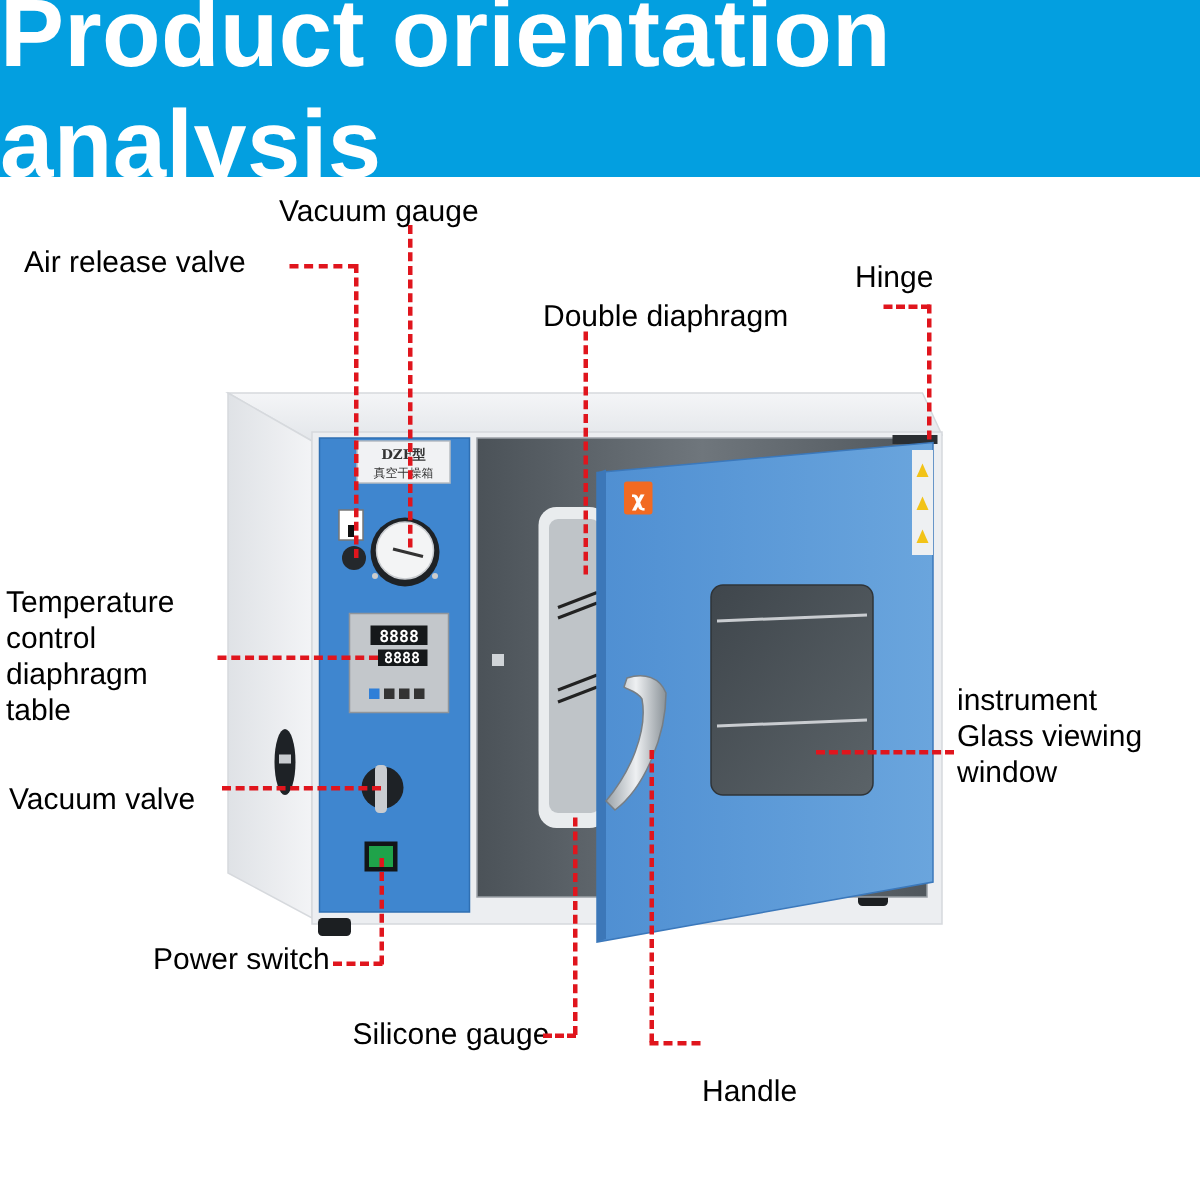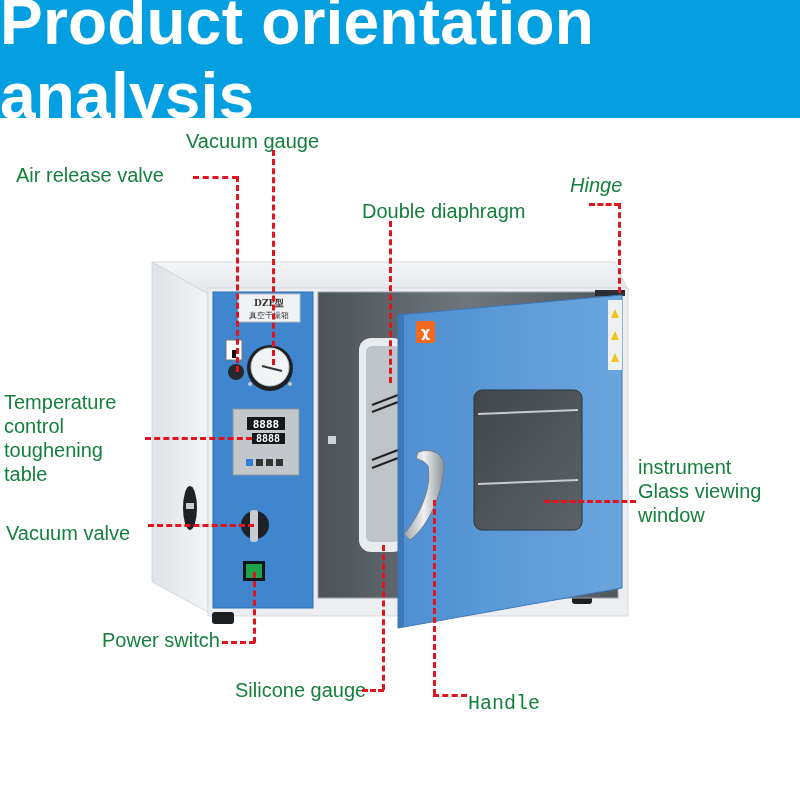--- a/index.html
+++ b/index.html
@@ -12,21 +12,21 @@
     display: flex; align-items: center; justify-content: center;
   }
   .banner-title {
     color: #ffffff; font-size: 64px; font-weight: 700; letter-spacing: 0.2px;
     font-family: "Liberation Sans", sans-serif;
   }
 
   .product { position: absolute; left: 0; top: 0; width: 800px; height: 800px; }
 
   .label {
-    position: absolute; color: #15803d; font-size: 20px; line-height: 24px;
+    position: absolute; color: #000000; font-size: 20px; line-height: 24px;
     font-family: "Liberation Sans", sans-serif; white-space: nowrap;
   }
   .label.multi { white-space: normal; }
   .label.right { }
 
   .leader { position: absolute; pointer-events: none; }
   .h { height: 0; border-top: 3px dashed #e0151d; }
   .v { width: 0; border-left: 3px dashed #e0151d; }
 </style>
 </head>
@@ -137,40 +137,40 @@
   <rect x="474" y="390" width="108" height="140" rx="8" fill="url(#glass)" stroke="#2f3438"></rect>
   <line x1="478" y1="414" x2="578" y2="410" stroke="#c9ccd0" stroke-width="2"></line>
   <line x1="478" y1="484" x2="578" y2="480" stroke="#c9ccd0" stroke-width="2"></line>
 
   <path d="M418,452 C430,448 440,452 444,462 C444,490 430,525 410,540 L404,534 C420,515 432,488 428,466 C424,460 418,460 416,458 Z" fill="url(#handle)" stroke="#777e84"></path>
 </svg>
 
 <div class="label" style="left:186px; top:129px;">Vacuum gauge</div>
 <div class="label" style="left:16px; top:163px;">Air release valve</div>
 <div class="label" style="left:314px; top:199px;margin-left:48px;">Double diaphragm</div>
-<div class="label" style="left:570px; top:173px;font-style:italic;">Hinge</div>
+<div class="label" style="left:570px; top:173px;">Hinge</div>
 
 <div class="label multi right" style="left:4px; top:390px; width:139px;">
   <div>Temperature</div>
   <div>control</div>
-  <div>toughening</div>
+  <div>diaphragm</div>
   <div>table</div>
 </div>
 
 <div class="label" style="left:6px; top:521px;">Vacuum valve</div>
 
 <div class="label multi" style="left:638px; top:455px; width:160px;">
   <div>instrument</div>
   <div>Glass viewing</div>
   <div>window</div>
 </div>
 
 <div class="label" style="left:102px; top:628px;">Power switch</div>
 <div class="label" style="left:235px; top:678px;">Silicone gauge</div>
-<div class="label" style="left:468px; top:692px;font-family:Liberation Mono, monospace;">Handle</div>
+<div class="label" style="left:468px; top:716px;">Handle</div>
 
 <div class="leader v" style="left:272px; top:150px; height:215px;"></div>
 
 <div class="leader h" style="left:193px; top:176px; width:45px;"></div>
 <div class="leader v" style="left:236px; top:176px; height:196px;"></div>
 
 <div class="leader v" style="left:389px; top:221px; height:162px;"></div>
 
 <div class="leader h" style="left:589px; top:203px; width:31px;"></div>
 <div class="leader v" style="left:618px; top:203px; height:90px;"></div>

